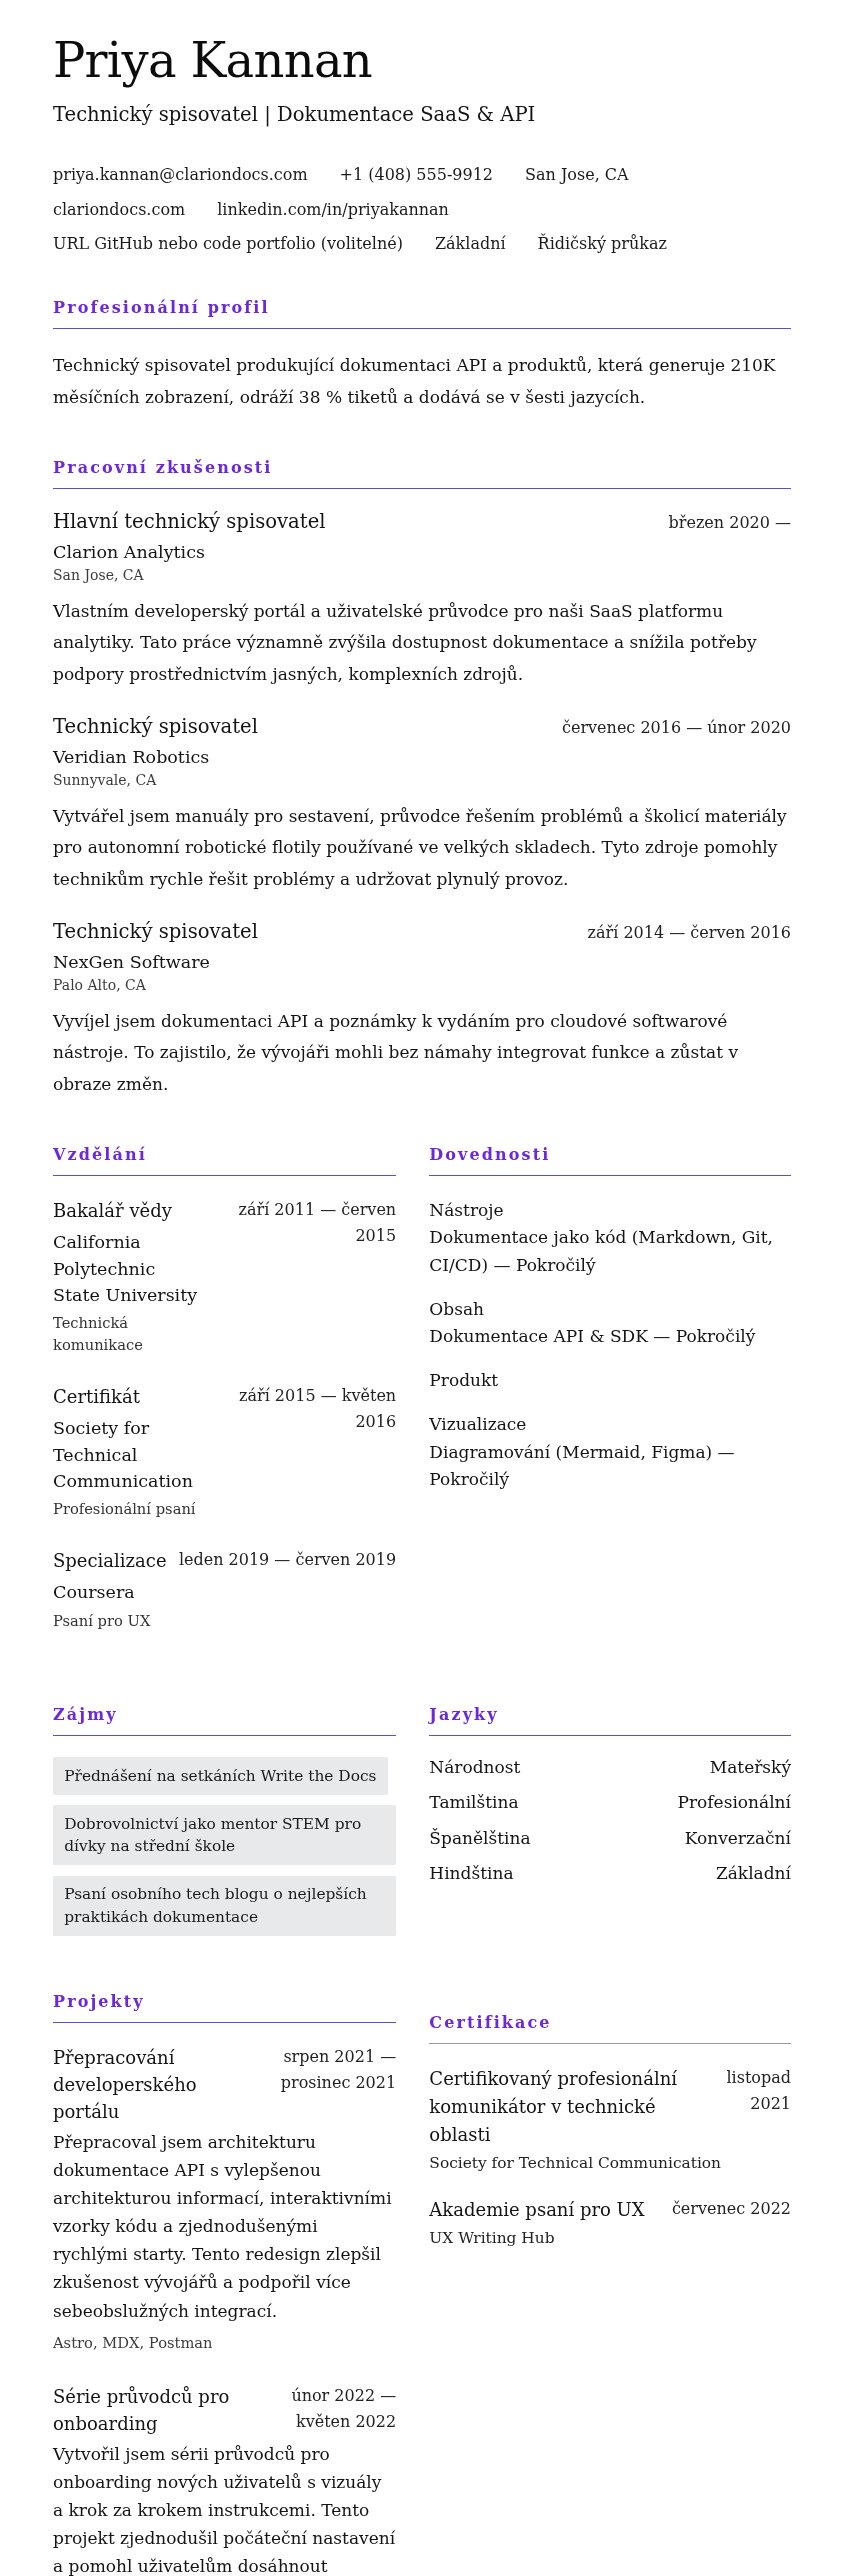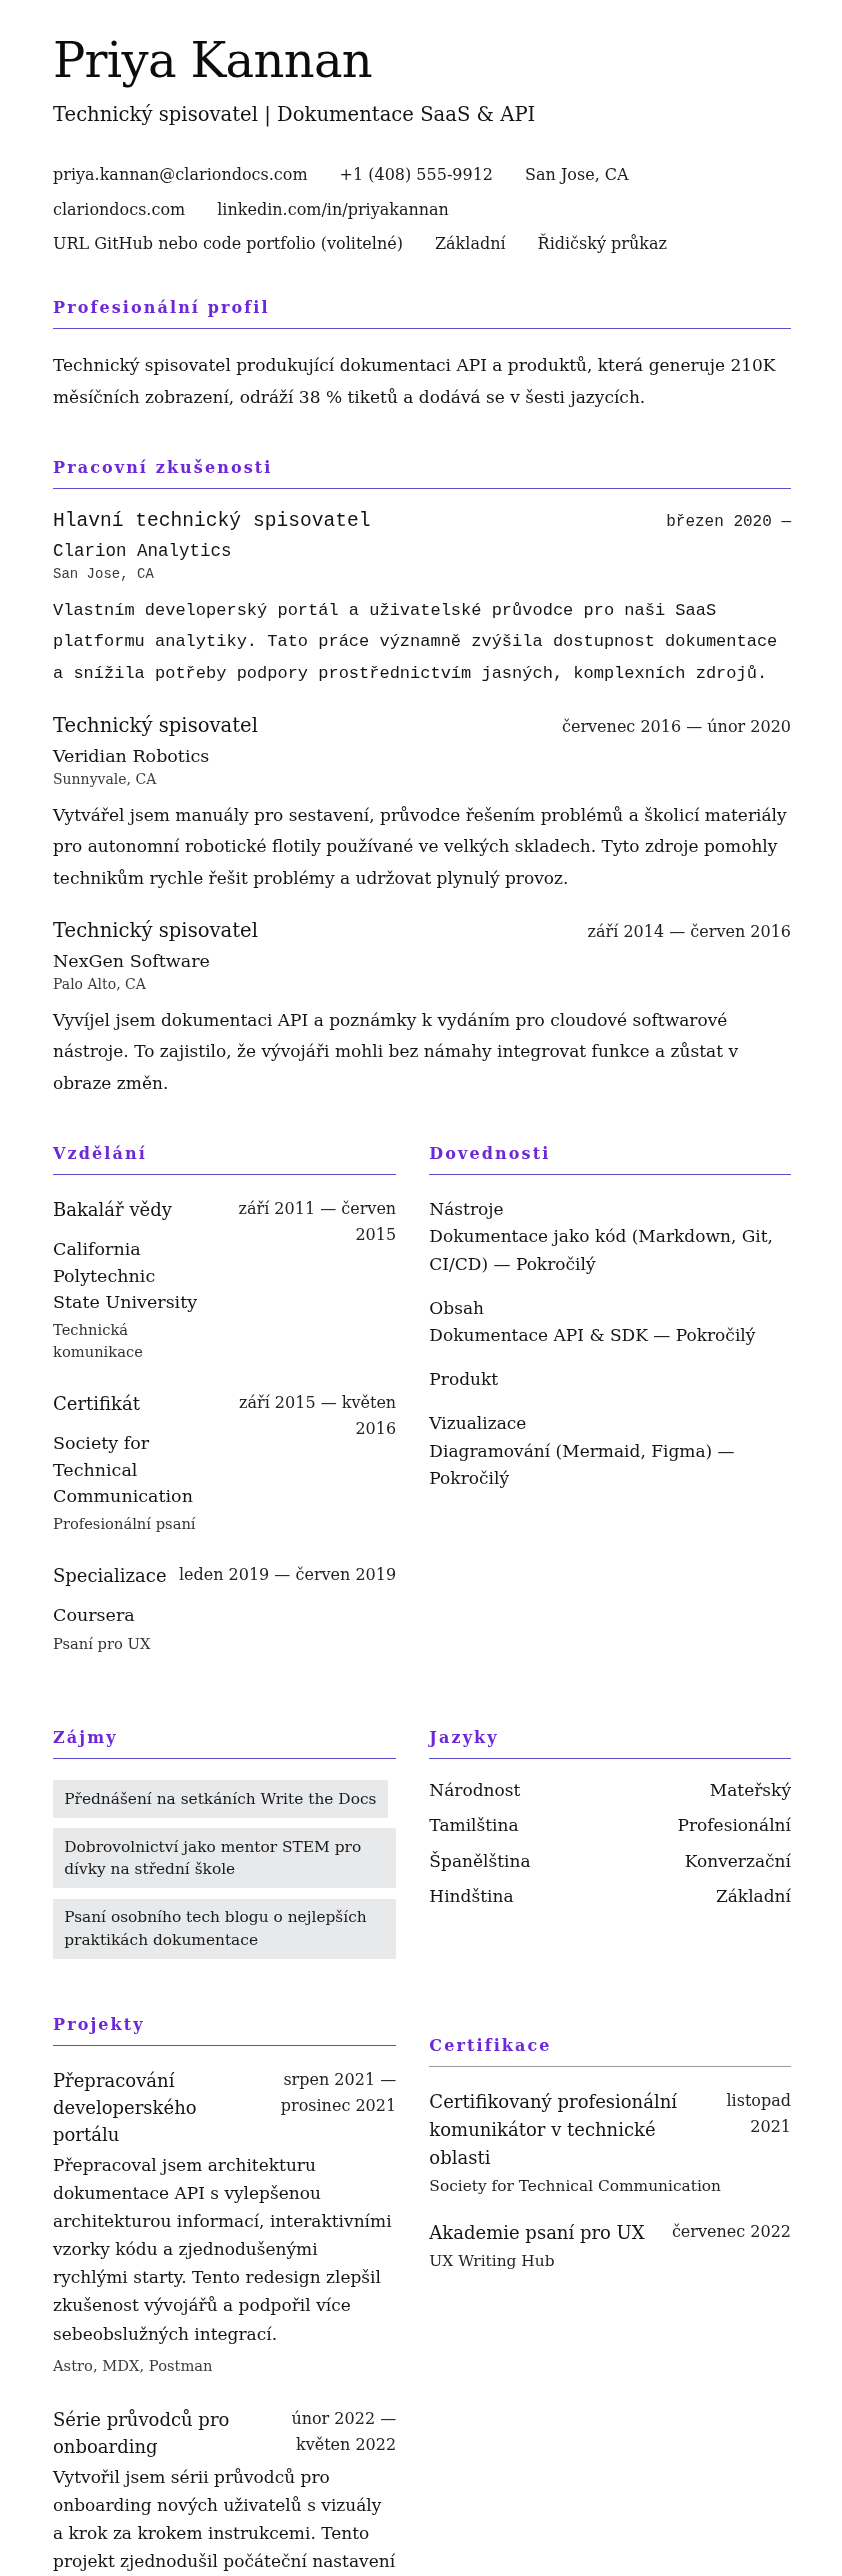--- a/index.html
+++ b/index.html
@@ -59,21 +59,21 @@
 
   .body-text {
     font-size: 17px;
     line-height: 1.85;
     margin: 0;
     color: #141414;
   }
 
   
   .job { margin-top: 25px; }
-  .job:first-of-type { margin-top: 21px; font-family: Liberation Mono, monospace; }
+  .job:first-of-type { margin-top: 21px; }
   .job-head { display: flex; justify-content: space-between; align-items: baseline; }
   .job-title { font-size: 19.6px; font-weight: 400; margin: 0; }
   .job-date { font-size: 16px; color: #222222; text-align: right; white-space: nowrap; }
   .company { font-size: 17.5px; margin: 8.4px 0 0 0; }
   .location { font-size: 14px; color: #3c3c3c; margin: 5.6px 0 0 0; }
   .job-desc { margin-top: 12.6px; }
 
   
   .grid {
     display: grid;
@@ -82,21 +82,21 @@
     row-gap: 46px;
     margin-top: 45px;
   }
   .cell { min-width: 0; }
   .offset-top { margin-top: 21px; }
 
   
   .edu-entry { display: flex; justify-content: space-between; margin-bottom: 27px; }
   .edu-left { max-width: 44%; }
   .edu-degree { font-size: 18px; line-height: 1.5; }
-  .edu-inst { font-size: 17.5px; line-height: 1.5; margin-top: 13px; }
+  .edu-inst { font-size: 17.5px; line-height: 1.5; margin-top: 5px; }
   .edu-note { font-size: 14.7px; line-height: 1.5; color: #333333; margin-top: 4.2px; }
   .flex-date { flex: 1; font-size: 16px; color: #222222; text-align: right; line-height: 1.6; margin-left: 8.4px; }
 
   
   .skill-group { margin-bottom: 17px; }
   .skill-cat { font-size: 17px; line-height: 1.6; }
   .skill-detail { font-size: 17px; line-height: 1.6; }
 
   
   .chip {

